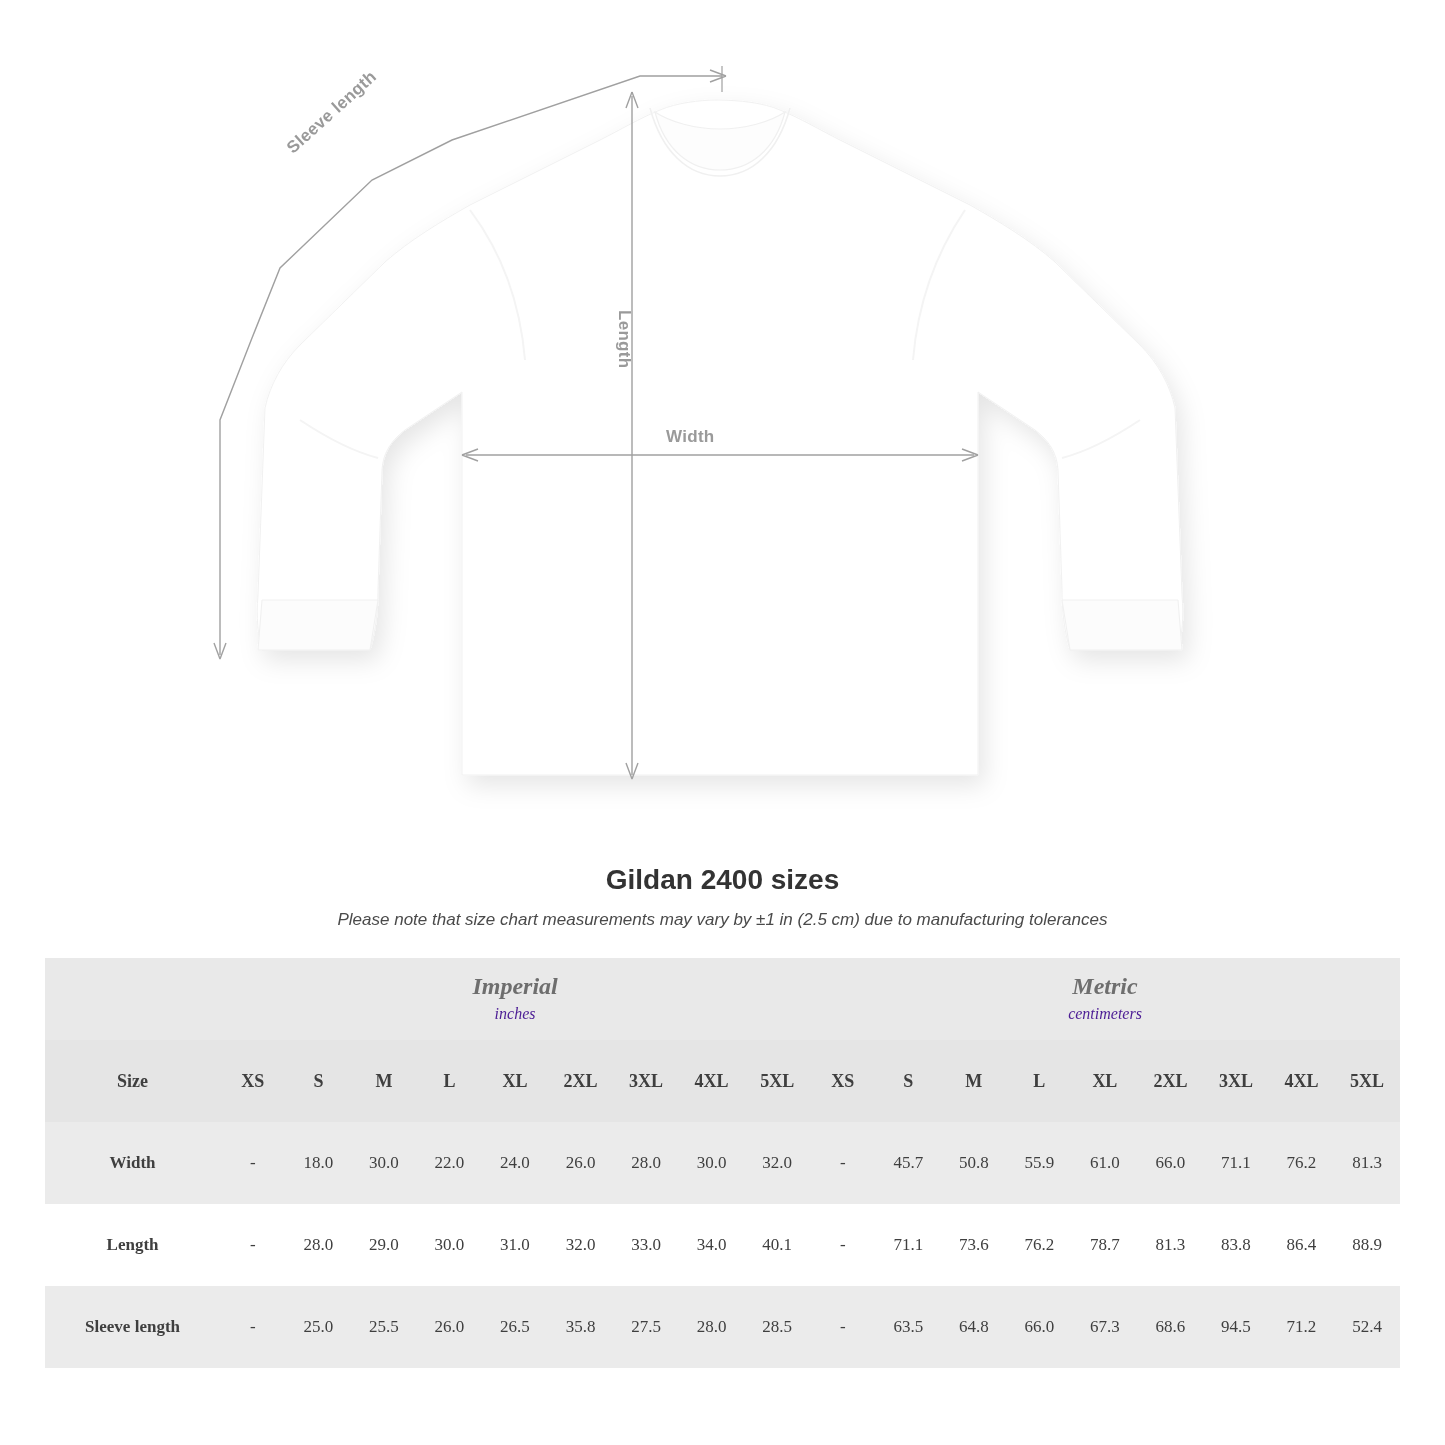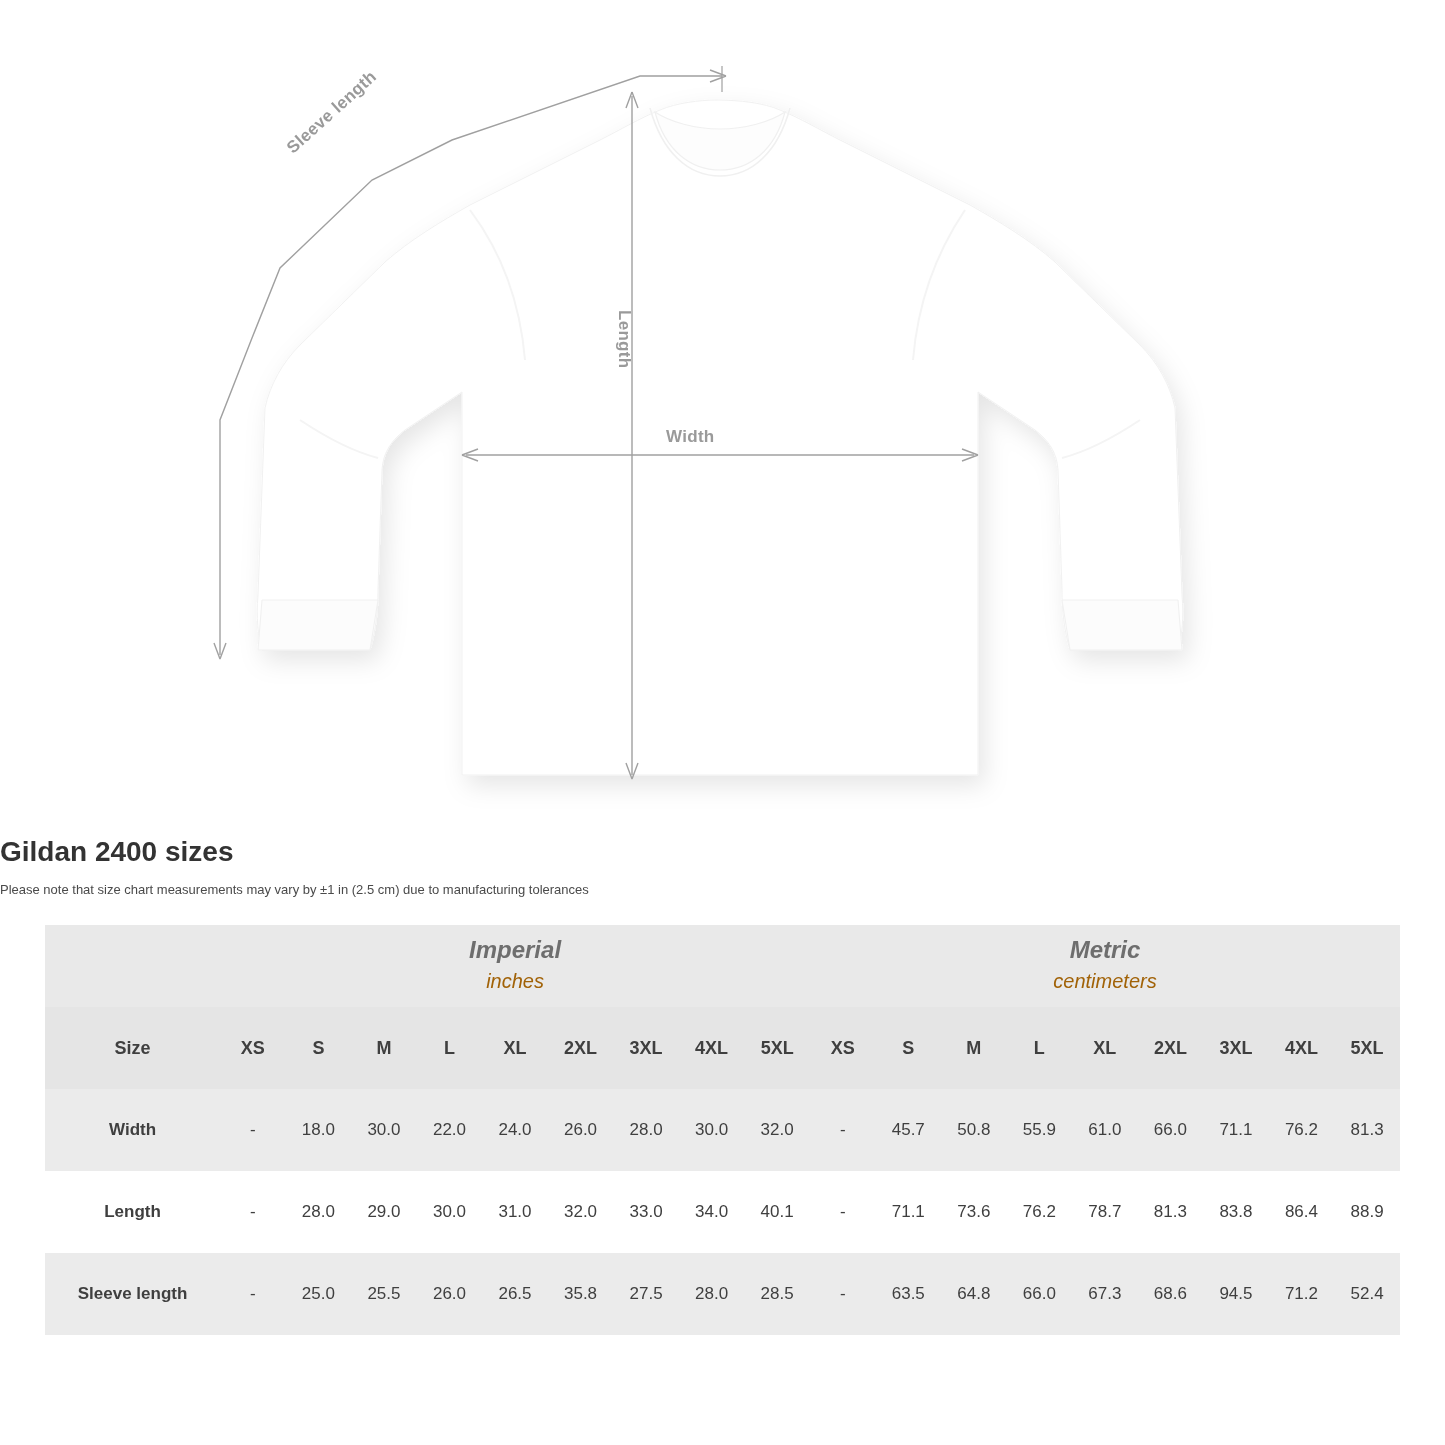--- a/index.html
+++ b/index.html
@@ -46,43 +46,45 @@
   }
   .dim-label.sleeve-label {
     left: 283px;
     top: 143px;
     transform: rotate(-42deg);
     transform-origin: left top;
   }
 
   
   .title-block {
-    text-align: left;
-    margin-top: 16px;
+    text-align: center;
+    margin-top: 44px;
   }
   .chart-title {
     font-size: 28px;
     font-weight: bold;
     color: #333333;
     margin: 0 0 14px 0;
   }
   .chart-note {
-    font-size: 13px;
+    font-size: 17px;
+    font-style: italic;
     color: #4a4a4a;
     margin: 0;
   }
 
   
   .table-wrap {
     margin: 28px 45px 0 45px;
   }
   table.size-table {
     width: 1355px;
     border-collapse: collapse;
     table-layout: fixed;
+    font-family: Liberation Serif, serif;
   }
   table.size-table th,
   table.size-table td {
     text-align: center;
     font-size: 17px;
     color: #3f3f3f;
     padding: 0;
     height: 82px;
     vertical-align: middle;
   }
@@ -91,23 +93,23 @@
     height: 115px;
   }
   .unit-head .unit-name {
     font-size: 24px;
     font-style: italic;
     font-weight: bold;
     color: #6e6e6e;
     line-height: 1.25;
   }
   .unit-head .unit-sub {
-    font-size: 20px;
+    font-size: 16px;
     font-style: italic;
-    color: #a16207;
+    color: #4c1d95;
     line-height: 1.6;
   }
   .row-head-cell {
     font-weight: bold;
     font-size: 18px;
     color: #333333;
   }
   tr.head-row td, tr.head-row th {
     background: #e5e5e5;
     font-weight: bold;

